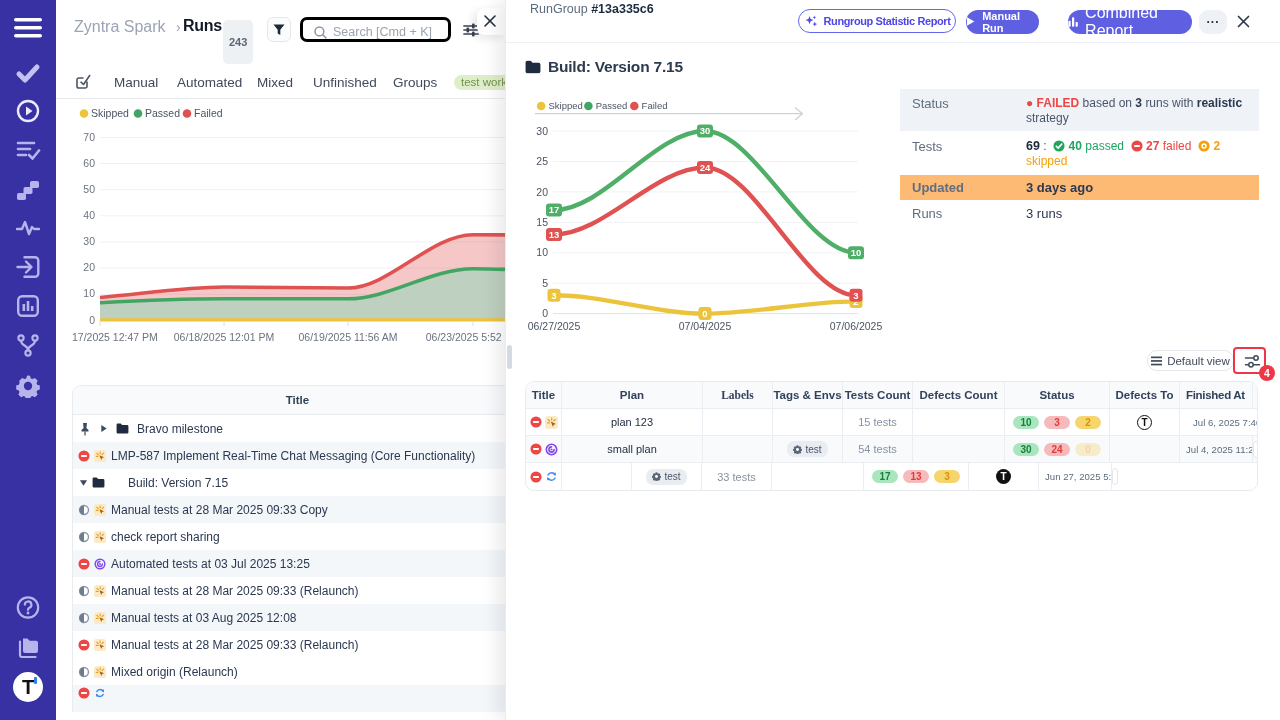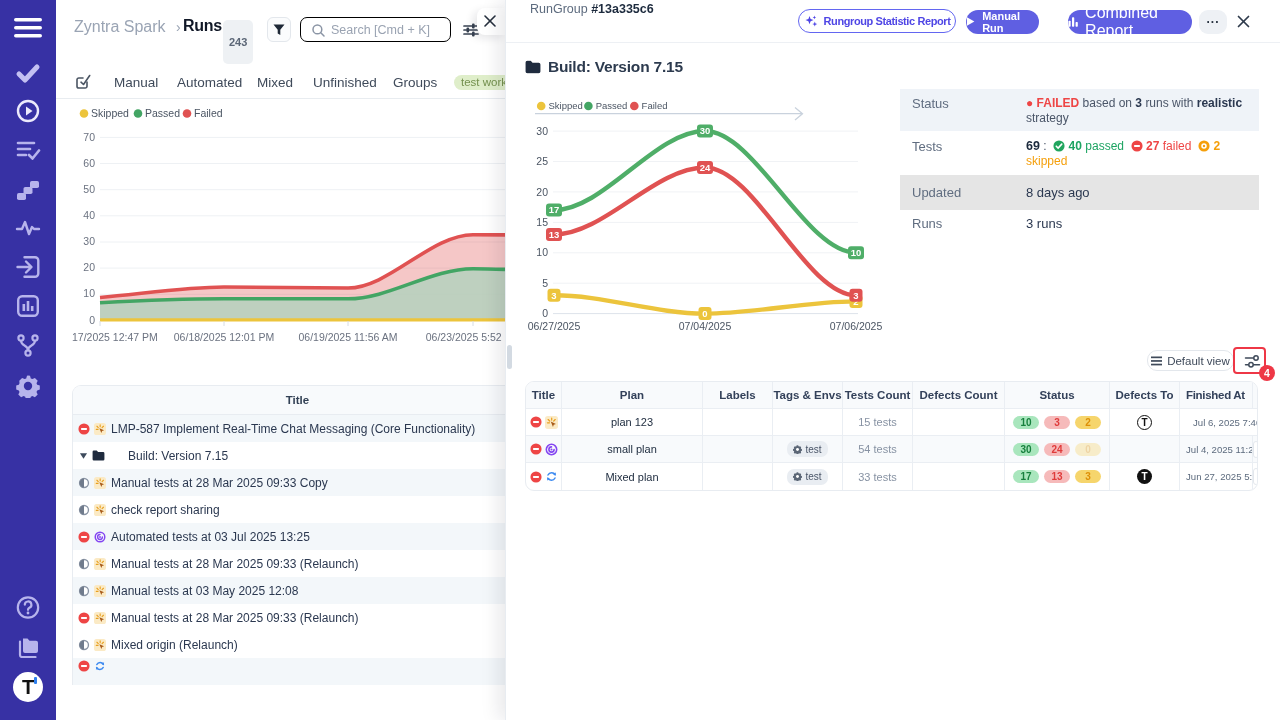--- a/index.html
+++ b/index.html
@@ -16,21 +16,21 @@
   #closecard { left:477px; top:8px; width:29px; height:27px; background:#fff; border-radius:8px 0 0 8px; box-shadow:-4px 3px 8px rgba(15,23,42,.10); z-index:9; }
   .row { height:27px; display:flex; align-items:center; padding-left:5px; font-size:12px; color:#2b3850; background:#fff; white-space:nowrap; }
   .row.alt { background:#f3f7fa; } .row span { margin-left:1px; }
   .ric { margin-right:4px; flex:0 0 auto; }
   .srow { display:flex; font-size:13px; }
   .srow .k { width:126px; padding-left:12px; color:#606d80; flex:0 0 auto; }
   .srow .v { color:#4a5568; }
   .trow { display:flex; align-items:stretch; border-bottom:1px solid #eaeef3; }
   .tc { display:flex; align-items:center; justify-content:center; border-right:1px solid #eaeef3; flex:0 0 auto; }
   .tc.c10 { border-right:none; }
-  .c1 { width:36px; } .c2 { width:141px; } .c3 { width:70px; } .c4 { width:70px; } .c5 { width:70px; }
+  .c1 { width:36px; } .c2 { width:141px; } .c3 { width:70px;font-family:Liberation Serif, serif; } .c4 { width:70px; } .c5 { width:70px; }
   .c6 { width:92px; } .c7 { width:105px; } .c8 { width:70px; } .c9 { width:73px; justify-content:flex-start; padding-left:6px; white-space:nowrap; overflow:hidden; } .c10 { width:6px; }
   .pill { display:inline-flex; align-items:center; justify-content:center; width:26px; height:13px; border-radius:7px; font-size:10px; font-weight:bold; }
   .pill + .pill { margin-left:5px; }
   .pg { background:#a9e6bd; color:#17803d; }
   .pr { background:#f6baba; color:#df3b3b; }
   .py { background:#f6d56c; color:#dd8f07; }
   .tag { display:inline-flex; align-items:center; background:#e9edf2; border-radius:7px; height:16px; padding:0 6px; font-size:10px; color:#4a5568; }
   .avaT { display:inline-flex; align-items:center; justify-content:center; width:15px; height:15px; border-radius:50%; font-weight:bold; font-size:10px; }
   .avaT.light { background:#fff; border:1.5px solid #111; color:#111; }
   .avaT.dark { background:#111; color:#fff; }
@@ -88,21 +88,21 @@
 
   <div class="abs" style="left:18px; top:18px; font-size:16px; color:#9aa4b4;">Zyntra Spark</div>
   <div class="abs" style="left:120px; top:19px; font-size:14px; color:#9aa4b4;">›</div>
   <div class="abs" style="left:127px; top:17px; font-size:16px; font-weight:bold; letter-spacing:-0.3px; color:#111827;">Runs</div>
   <div class="abs" style="left:167px; top:20px; background:#eef1f4; border-radius:5px; padding:16px 6px; font-size:11px; font-weight:bold; color:#5b6676;">243</div>
   <div class="abs" style="left:211px; top:17px; width:24px; height:25px; border:1px solid #e3e7ec; border-radius:6px; background:#fbfcfd; display:flex; align-items:center; justify-content:center;">
     <svg width="12" height="12" viewBox="0 0 12 12">
         <path d="M0.5 0.5 H11.5 L7.3 5.8 V11 L4.7 9.4 V5.8 Z" fill="#1f2937"></path>
       </svg>
   </div>
-  <div class="abs" style="left:244px; top:17px; width:151px; height:25px; border:1px solid #000000; border-radius:7px; background:#fff;">
+  <div class="abs" style="left:244px; top:17px; width:151px; height:25px; border:3px solid #000000; border-radius:7px; background:#fff;">
     <svg style="position:absolute;left:11px;top:6px" width="13" height="13" viewBox="0 0 13 13">
         <circle cx="5.4" cy="5.4" r="4.4" fill="none" stroke="#8b95a5" stroke-width="1.5"></circle>
         <path d="M8.8 8.8 L12 12" stroke="#8b95a5" stroke-width="1.5" stroke-linecap="round"></path>
       </svg>
     <span style="position:absolute;left:30px;top:5px;font-size:12.5px;color:#9aa3b2;">Search [Cmd + K]</span>
   </div>
   <svg class="abs" style="left:407px; top:22px;" width="16" height="16" viewBox="0 0 16 16">
       <g stroke="#374151" stroke-width="1.7" stroke-linecap="round">
         <path d="M1 4 H15"></path>
         <path d="M1 8 H15"></path>
@@ -172,20 +172,32 @@
           <text x="292" y="240.5" text-anchor="middle">06/19/2025 11:56 AM</text>
           <text x="417" y="240.5" text-anchor="middle">06/23/2025 5:52 PM</text>
         </g>
     </g>
   </svg>
 
   <div class="abs" style="left:16px; top:385px; width:700px; border:1px solid #e8ecf1; border-bottom:none; border-radius:9px 9px 0 0; overflow:hidden; background:#fff;">
     <div style="height:29px; background:#f8fafc; border-bottom:1px solid #e8ecf1; display:flex; align-items:center; justify-content:center; width:489px;">
         <span style="font-size:11.5px; font-weight:bold; color:#334155; margin-left:-40px;">Title</span>
       </div>
+    <div class="row">
+        <svg class="ric" style="margin-left:1px" width="12" height="14" viewBox="0 0 12 14">
+          <use href="#i-pin"></use>
+        </svg>
+        <svg class="ric" style="margin-left:5px" width="8" height="9" viewBox="0 0 9 10">
+          <path d="M1.5 1 L7.5 5 L1.5 9 Z" fill="#3d4a5c"></path>
+        </svg>
+        <svg class="ric" style="margin-left:4px" width="13" height="11" viewBox="0 0 14 12">
+          <use href="#i-folder"></use>
+        </svg>
+        <span style="margin-left:4px;">Bravo milestone</span>
+      </div>
     <div class="row alt">
         <svg class="ric" width="12" height="12" viewBox="0 0 14 14">
           <use href="#i-minus"></use>
         </svg>
         <svg class="ric" width="12" height="12" viewBox="0 0 14 14">
           <use href="#i-man"></use>
         </svg>
         <span>LMP-587 Implement Real-Time Chat Messaging (Core Functionality)</span>
       </div>
     <div class="row">
@@ -233,21 +245,21 @@
         </svg>
         <span>Manual tests at 28 Mar 2025 09:33 (Relaunch)</span>
       </div>
     <div class="row alt">
         <svg class="ric" width="12" height="12" viewBox="0 0 14 14">
           <use href="#i-half"></use>
         </svg>
         <svg class="ric" width="12" height="12" viewBox="0 0 14 14">
           <use href="#i-man"></use>
         </svg>
-        <span>Manual tests at 03 May 2025 12:08</span>
+        <span>Manual tests at 03 Aug 2025 12:08</span>
       </div>
     <div class="row">
         <svg class="ric" width="12" height="12" viewBox="0 0 14 14">
           <use href="#i-minus"></use>
         </svg>
         <svg class="ric" width="12" height="12" viewBox="0 0 14 14">
           <use href="#i-man"></use>
         </svg>
         <span>Manual tests at 28 Mar 2025 09:33 (Relaunch)</span>
       </div>
@@ -391,23 +403,23 @@
         <span class="v" style="width:238px; line-height:15px; font-size:12px;"><span style="white-space:nowrap;"><b style="color:#1c2a3d; font-size:12.5px;">69</b> : &nbsp;<svg width="12" height="12" viewBox="0 0 14 14" style="vertical-align:-2px">
               <circle cx="7" cy="7" r="6.5" fill="#21a55e"></circle>
               <path d="M3.8 7.2 L6 9.4 L10.2 4.8" fill="none" stroke="#fff" stroke-width="1.8" stroke-linecap="round"></path>
             </svg> <b style="color:#1da462;">40</b> <span style="color:#1da462;">passed</span> &nbsp;<svg width="12" height="12" viewBox="0 0 14 14" style="vertical-align:-2px">
               <use href="#i-minus"></use>
             </svg> <b style="color:#ee4545;">27</b> <span style="color:#ee4545;">failed</span> &nbsp;<svg width="12" height="12" viewBox="0 0 14 14" style="vertical-align:-2px">
               <circle cx="7" cy="7" r="6.5" fill="#f59f0a"></circle>
               <circle cx="7" cy="7" r="2.3" fill="none" stroke="#fff" stroke-width="1.8"></circle>
             </svg> <b style="color:#f59f0a;">2</b></span><br><span style="color:#f59f0a;">skipped</span></span>
       </div>
-    <div class="srow" style="background:#e5e5e5; height:35px; align-items:center;">
+    <div class="srow" style="background:#fdba74; height:25px; align-items:center;font-weight:bold;">
         <span class="k">Updated</span>
-        <span class="v" style="color:#2b3850;">8 days ago</span>
+        <span class="v" style="color:#2b3850;">3 days ago</span>
       </div>
     <div class="srow" style="background:#fff; height:26px; align-items:center;">
         <span class="k">Runs</span>
         <span class="v" style="color:#2b3850;">3 runs</span>
       </div>
   </div>
 
   <div class="abs" style="left:641px; top:350px; width:87px; height:21px; border:1px solid #e3e7ec; border-radius:10px; background:#fff; display:flex; align-items:center; justify-content:center;">
     <svg width="11" height="10" viewBox="0 0 11 10" style="margin-right:5px;">
         <g fill="#3f4a5a">
@@ -505,21 +517,20 @@
     </div>
     <div class="trow" style="height:27px; font-size:11px; border-bottom:none;">
       <div class="tc c1">
           <svg width="12" height="12" viewBox="0 0 14 14">
             <use href="#i-minus"></use>
           </svg>
           <svg width="13" height="13" viewBox="0 0 14 14" style="margin-left:3px">
             <use href="#i-mix"></use>
           </svg>
         </div>
-      <div class="tc c2" style="color:#1c2a3d;">Mixed plan</div>
         <div class="tc c3"></div>
       <div class="tc c4">
           <span class="tag"><svg width="9" height="9" viewBox="0 0 10 10" style="margin-right:3px">
               <use href="#i-gear"></use>
             </svg>test</span>
         </div>
       <div class="tc c5" style="color:#8792a3;">33 tests</div>
         <div class="tc c6"></div>
       <div class="tc c7">
           <span class="pill pg">17</span>

